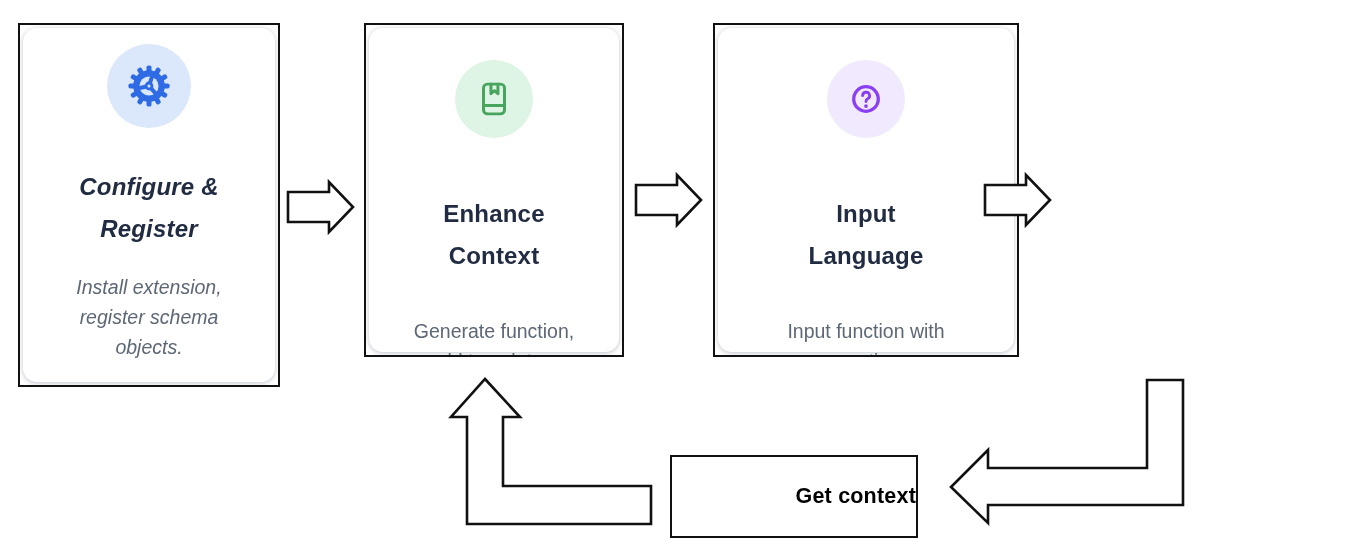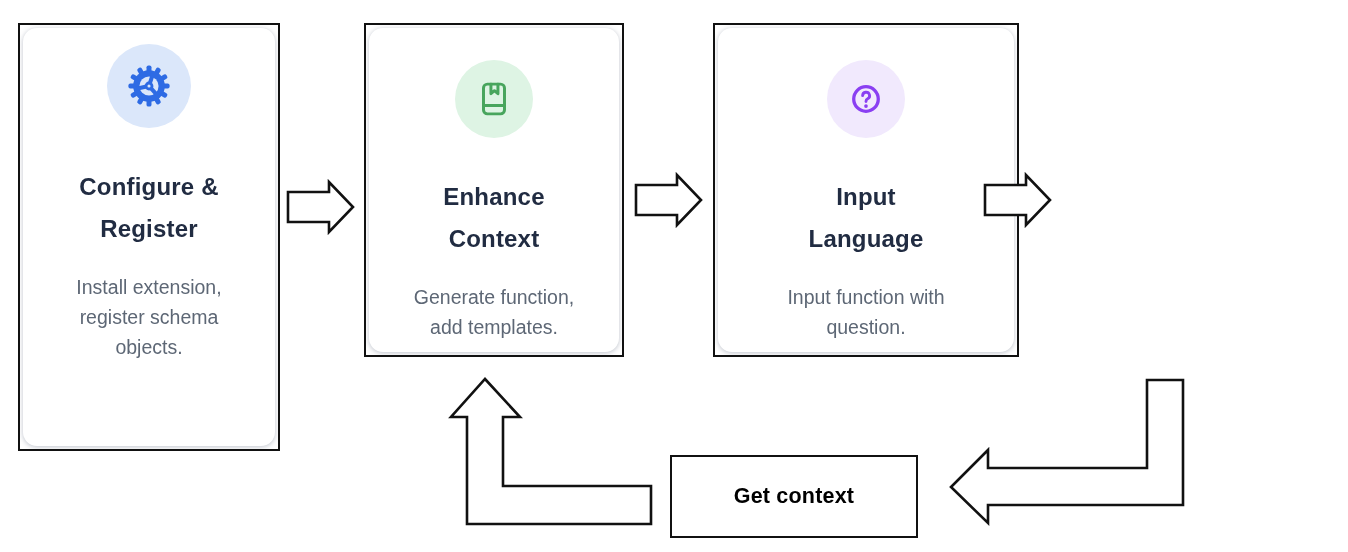--- a/index.html
+++ b/index.html
@@ -24,21 +24,21 @@
     border-radius: 14px;
     background: #ffffff;
     box-shadow: 0 1px 5px rgba(110,120,140,0.45);
     display: flex;
     flex-direction: column;
     align-items: center;
     text-align: center;
     box-sizing: border-box;
   }
   .pt-lg { padding-top: 16px; }
-  .pt-sm { padding-top: 32px; }
+  .pt-sm { padding-top: 32px; gap: 17px; }
   .icon-circle {
     border-radius: 50%;
     background: var(--icon-bg, #eeeeee);
     color: var(--icon-color, #333333);
     display: flex;
     align-items: center;
     justify-content: center;
     flex: 0 0 auto;
   }
   .icon-lg { width: 84px; height: 84px; }
@@ -63,35 +63,35 @@
   .flow-arrow, .elbow-arrow { position: absolute; overflow: visible; }
   .loop-box {
     position: absolute;
     left: 670px; top: 455px;
     width: 248px; height: 83px;
     border: 2.5px solid #111111;
     background: #ffffff;
     box-sizing: border-box;
     display: flex;
     align-items: center;
-    justify-content: center;
+    justify-content: flex-end;
   }
   .loop-label {
     font-size: 21.5px;
     font-weight: 700;
     color: #000000;
     letter-spacing: 0.2px;
   }
 </style>
 </head>
 <body>
 
 <div id="canvas">
 
-  <div class="card" style="left: 18px; top: 23px; width: 262px; height: 428px; --icon-color: #2e6be4; --icon-bg: #dbe7fa;">
+  <div class="card" style="left: 18px; top: 23px; width: 262px; height: 364px; font-style: italic; --icon-color: #2e6be4; --icon-bg: #dbe7fa;">
     <div class="card-inner pt-lg">
       <div class="icon-circle icon-lg">
         <svg width="46" height="46" viewBox="0 0 48 48">
           <g fill="currentColor">
             <rect x="21.4" y="2.5" width="5.2" height="9" rx="2"></rect>
             <rect x="21.4" y="2.5" width="5.2" height="9" rx="2" transform="rotate(30 24 24)"></rect>
             <rect x="21.4" y="2.5" width="5.2" height="9" rx="2" transform="rotate(60 24 24)"></rect>
             <rect x="21.4" y="2.5" width="5.2" height="9" rx="2" transform="rotate(90 24 24)"></rect>
             <rect x="21.4" y="2.5" width="5.2" height="9" rx="2" transform="rotate(120 24 24)"></rect>
             <rect x="21.4" y="2.5" width="5.2" height="9" rx="2" transform="rotate(150 24 24)"></rect>

